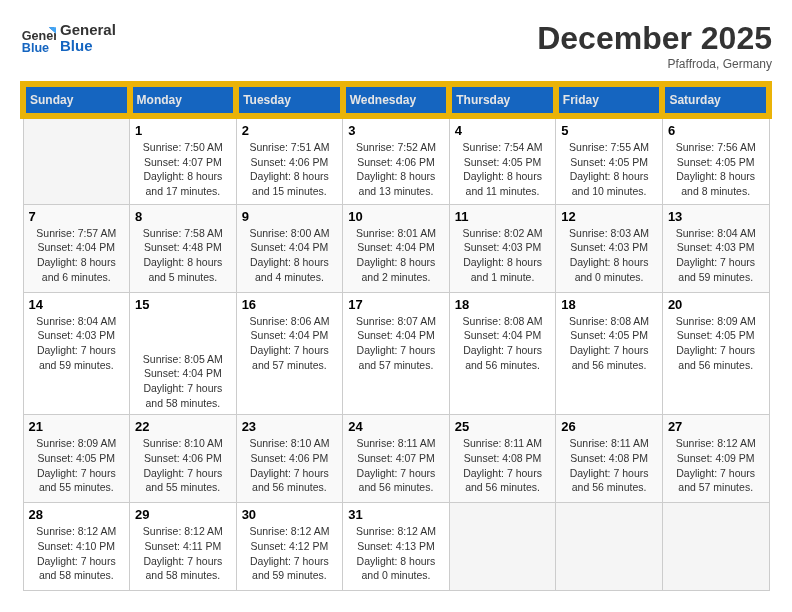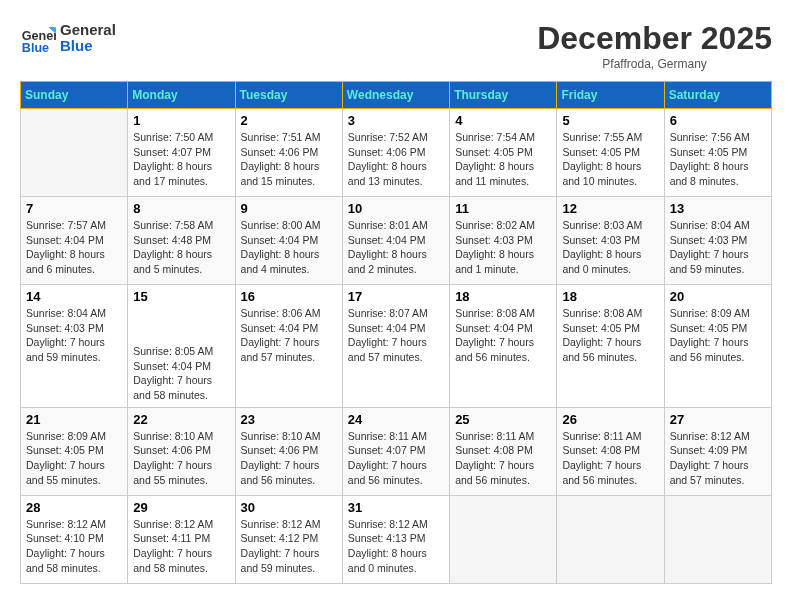--- a/index.html
+++ b/index.html
@@ -19,63 +19,64 @@
     .logo {
       display: flex;
       align-items: center;
     }
     .logo-icon {
       width: 36px;
       height: 36px;
       margin-right: 4px;
     }
     .title-block {
-      text-align: center;
+      text-align: right;
     }
     .month-title {
       font-size: 32px;
       font-weight: bold;
       color: #333;
     }
     .location {
       font-size: 12px;
       color: #555;
     }
     table {
       width: 100%;
       border-collapse: collapse;
       font-size: 11px;
     }
     thead tr th {
       background: #1565c0;
-      color: #5eead4;
+      color: #e5e5e5;
       padding: 6px 4px;
       text-align: left;
       font-size: 12px;
       font-weight: bold;
-      border: 1px solid #eab308;
+      border: 6px solid #eab308;
     }
     tbody tr td {
       border: 1px solid #ccc;
       vertical-align: top;
       padding: 4px 5px;
       width: calc(100% / 7);
       min-height: 80px;
       height: 88px;
     }
     .day-number {
       font-weight: bold;
       font-size: 13px;
       margin-bottom: 2px;
       display: block;
     }
     .day-info {
       font-size: 10.5px;
       color: #333;
       line-height: 1.4;
+      text-align: center;
     }
     tbody tr:nth-child(odd) td {
       background: #fff;
     }
     tbody tr:nth-child(even) td {
       background: #f9f9f9;
     }
     .empty-cell {
       background: #f5f5f5 !important;
     }

